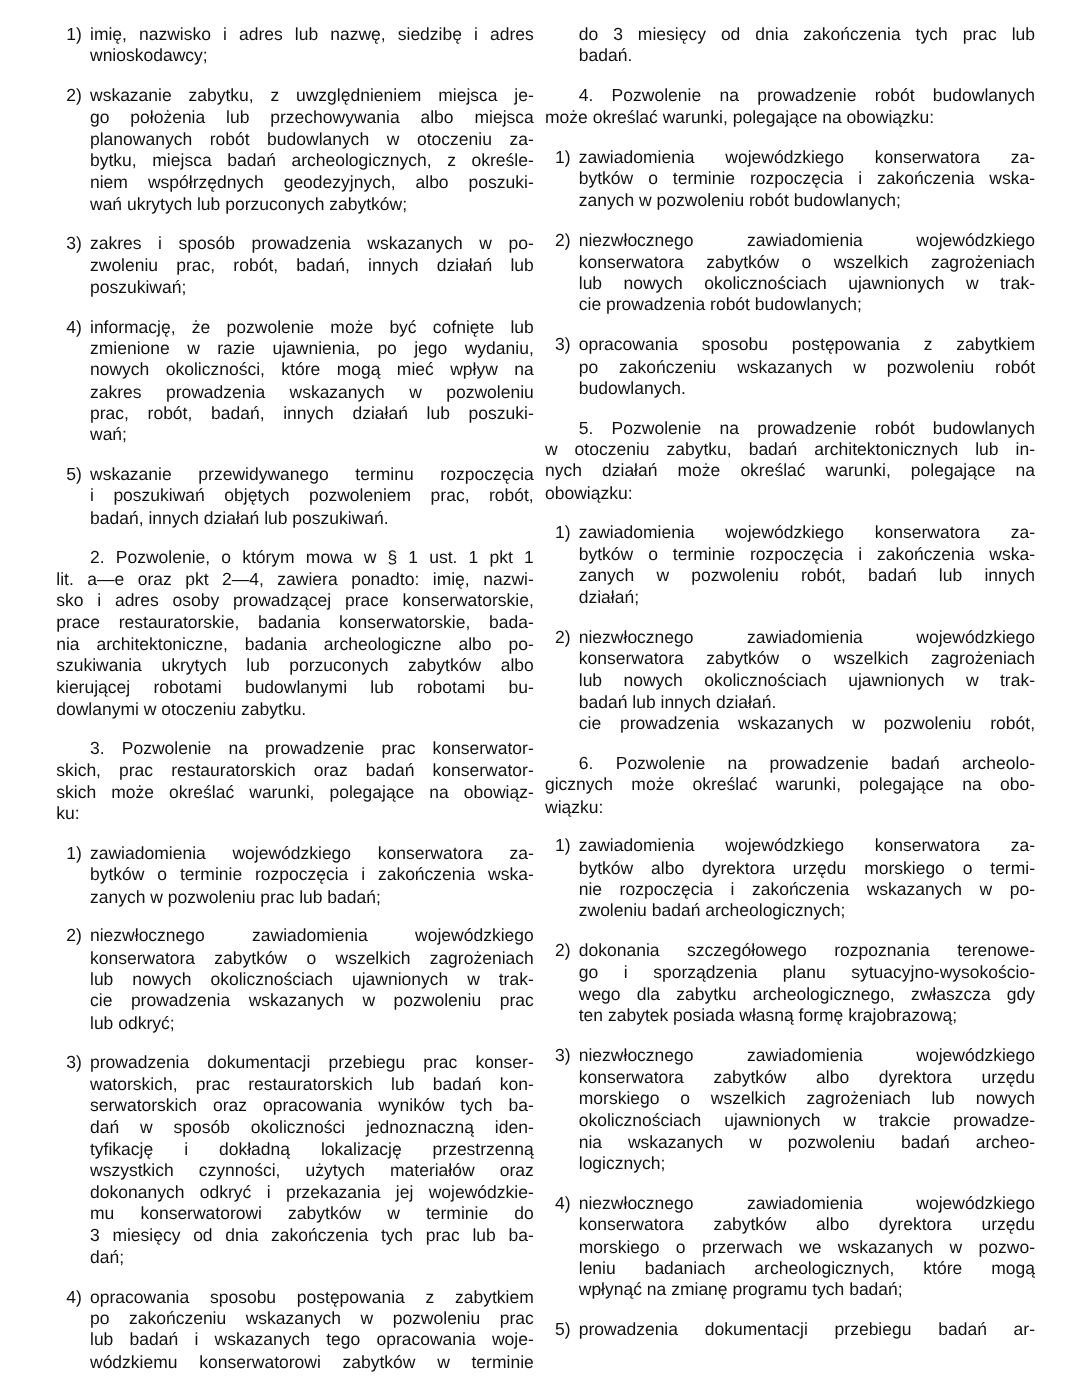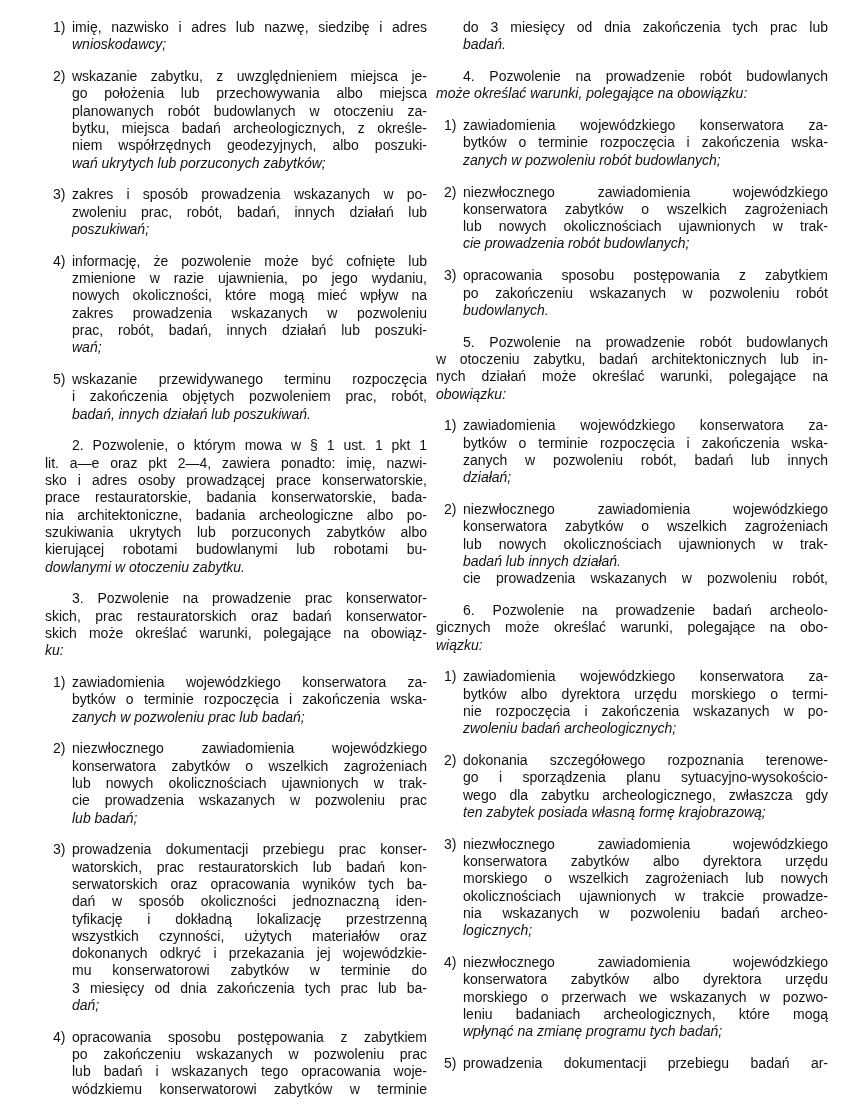--- a/index.html
+++ b/index.html
@@ -9,21 +9,21 @@
     font-size: 14px; color: #111111;
   }
   .col { position: absolute; top: 19px; }
   .col-left { left: 45px; width: 382px; }
   .col-right { left: 436px; width: 392px; }
   .block { margin: 0 0 14.5px 0; }
   .line {
     display: block; height: 17.3px; line-height: 17.3px;
     white-space: nowrap; text-align: justify; text-align-last: justify;
   }
-  .line.last { text-align-last: left; font-style: italic; }
+  .line.last { text-align-last: left; }
   .item { position: relative; padding-left: 27px; }
   .item .num { position: absolute; left: 8px; top: 0; line-height: 17.3px; }
   .para .line.first { padding-left: 27px; }
   .cont-only { padding-left: 27px; }
 </style>
 </head>
 <body>
 
 <div class="col col-left" id="col-left">
     <div class="block item">
@@ -51,21 +51,21 @@
       <span class="line first">informację, że pozwolenie może być cofnięte lub</span>
       <span class="line">zmienione w razie ujawnienia, po jego wydaniu,</span>
       <span class="line">nowych okoliczności, które mogą mieć wpływ na</span>
       <span class="line">zakres prowadzenia wskazanych w pozwoleniu</span>
       <span class="line">prac, robót, badań, innych działań lub poszuki-</span>
       <span class="line last">wań;</span>
     </div>
     <div class="block item">
       <span class="num">5)</span>
       <span class="line first">wskazanie przewidywanego terminu rozpoczęcia</span>
-      <span class="line">i zakończenia objętych pozwoleniem prac, robót,</span>
+      <span class="line">i poszukiwań objętych pozwoleniem prac, robót,</span>
       <span class="line last">badań, innych działań lub poszukiwań.</span>
     </div>
     <div class="block para">
       <span class="line first">2. Pozwolenie, o którym mowa w § 1 ust. 1 pkt 1</span>
       <span class="line">lit. a—e oraz pkt 2—4, zawiera ponadto: imię, nazwi-</span>
       <span class="line">sko i adres osoby prowadzącej prace konserwatorskie,</span>
       <span class="line">prace restauratorskie, badania konserwatorskie, bada-</span>
       <span class="line">nia architektoniczne, badania archeologiczne albo po-</span>
       <span class="line">szukiwania ukrytych lub porzuconych zabytków albo</span>
       <span class="line">kierującej robotami budowlanymi lub robotami bu-</span>
@@ -82,21 +82,21 @@
       <span class="line first">zawiadomienia wojewódzkiego konserwatora za-</span>
       <span class="line">bytków o terminie rozpoczęcia i zakończenia wska-</span>
       <span class="line last">zanych w pozwoleniu prac lub badań;</span>
     </div>
     <div class="block item">
       <span class="num">2)</span>
       <span class="line first">niezwłocznego zawiadomienia wojewódzkiego</span>
       <span class="line">konserwatora zabytków o wszelkich zagrożeniach</span>
       <span class="line">lub nowych okolicznościach ujawnionych w trak-</span>
       <span class="line">cie prowadzenia wskazanych w pozwoleniu prac</span>
-      <span class="line last">lub badań;</span>
+      <span class="line last">lub odkryć;</span>
     </div>
     <div class="block item">
       <span class="num">3)</span>
       <span class="line first">prowadzenia dokumentacji przebiegu prac konser-</span>
       <span class="line">watorskich, prac restauratorskich lub badań kon-</span>
       <span class="line">serwatorskich oraz opracowania wyników tych ba-</span>
       <span class="line">dań w sposób okoliczności jednoznaczną iden-</span>
       <span class="line">tyfikację i dokładną lokalizację przestrzenną</span>
       <span class="line">wszystkich czynności, użytych materiałów oraz</span>
       <span class="line">dokonanych odkryć i przekazania jej wojewódzkie-</span>

